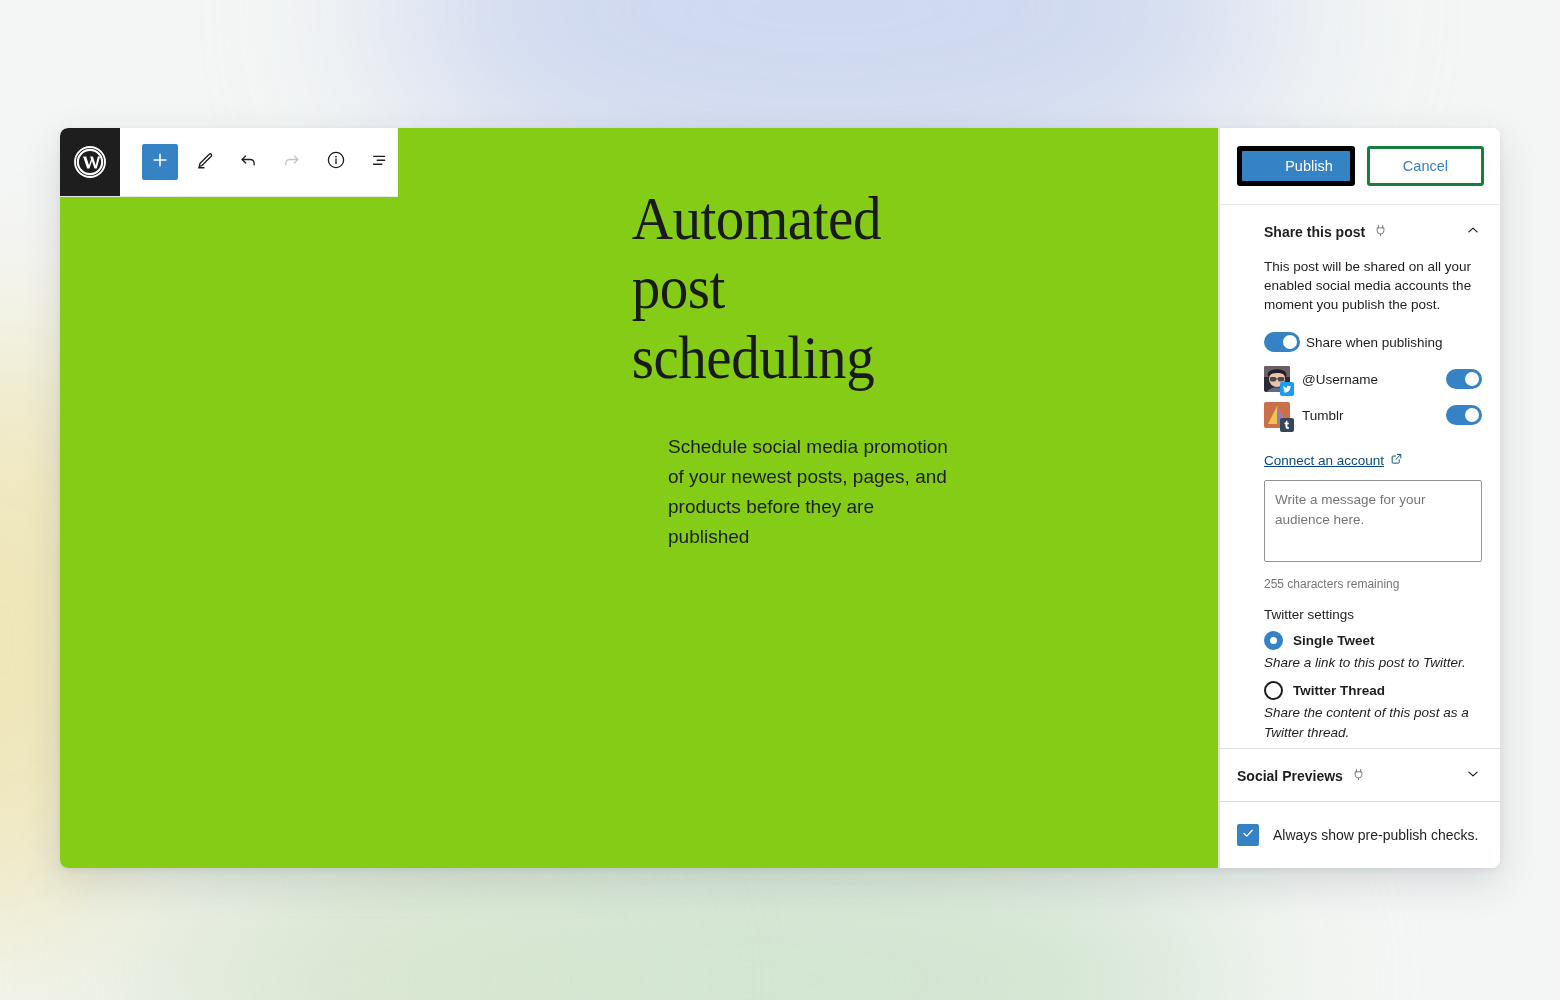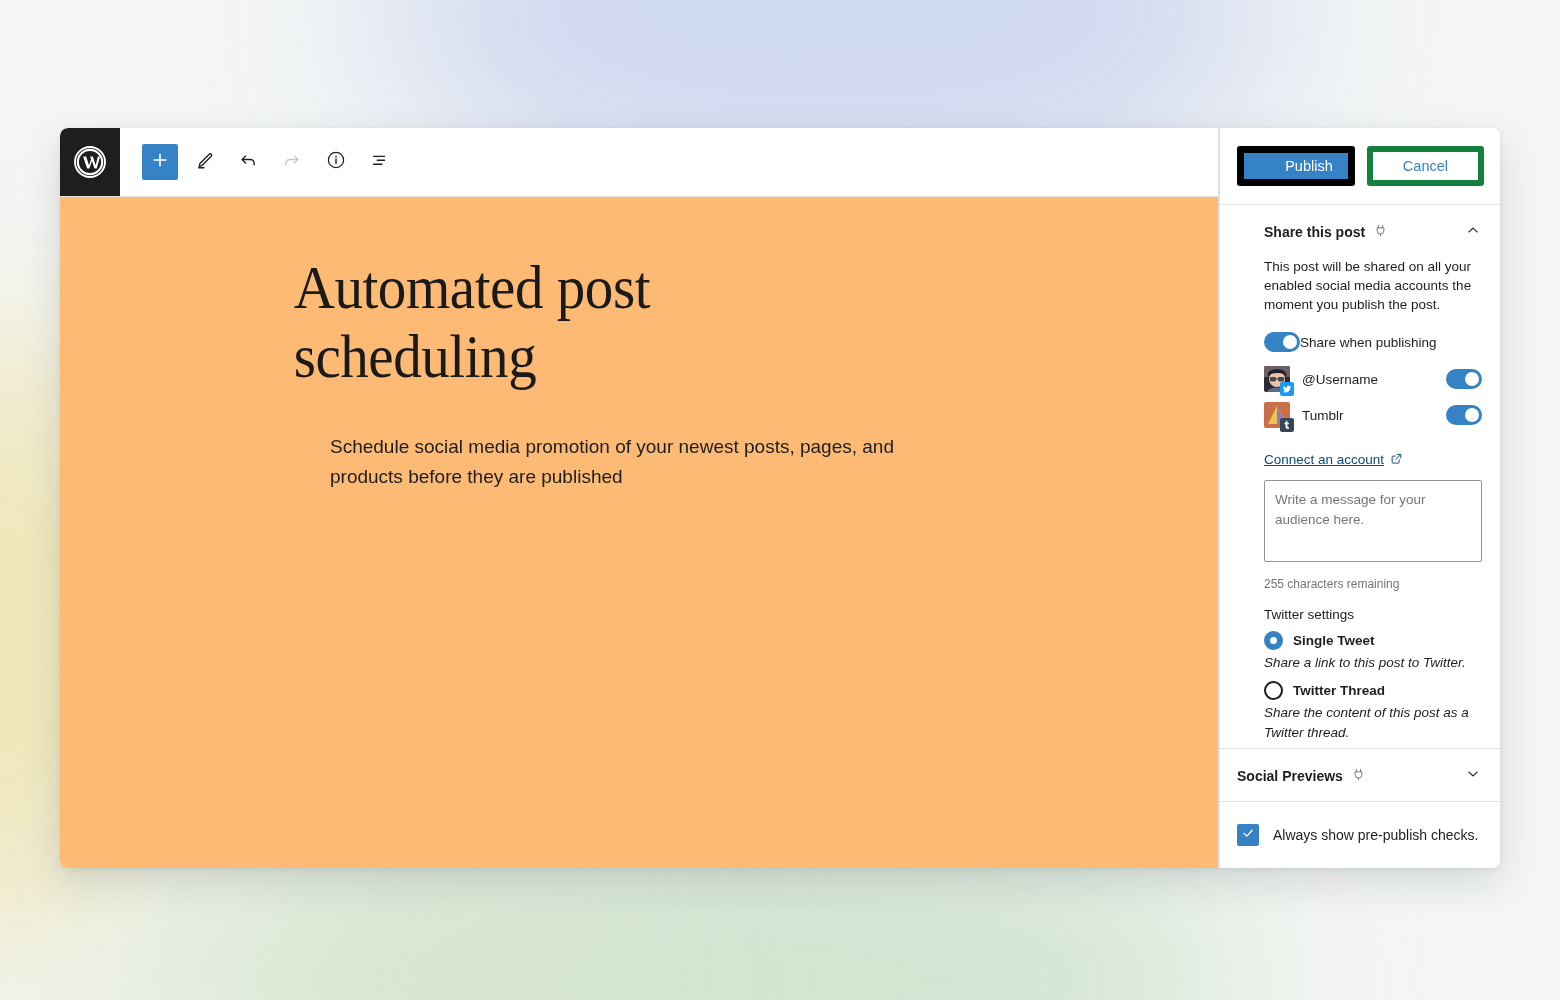--- a/index.html
+++ b/index.html
@@ -61,24 +61,24 @@
     border-radius: 8px;
     background: #fff;
     box-shadow: 0 14px 40px rgba(30,40,60,.14), 0 2px 6px rgba(30,40,60,.07);
     display: flex;
     overflow: hidden;
   }
 
   
   .editor {
     width: 1160px;
-    background: #fdba74;
+    background: #84cc16;
     position: relative;
     display: flex;
-    flex-direction: column;
+    flex-direction: row;
     border-right: 1px solid #e0e0e0;
   }
   .toolbar {
     height: 68px;
     display: flex;
     align-items: stretch;
     border-bottom: 1px solid #e7e7e7;
     background: #fff;
   }
   .wp-logo {
@@ -161,28 +161,28 @@
     display: flex;
     align-items: center;
     justify-content: center;
     cursor: pointer;
     box-sizing: border-box;
   }
   .btn-publish {
     background: #3582c4;
     color: #fff;
     width: 120px;
-    border: 7px solid #000000;
+    border: 5px solid #000000;
     padding-left: 26px;
   }
   .btn-cancel {
     background: #fff;
     color: #3582c4;
     width: 120px;
-    border: 6px solid #15803d;
+    border: 3px solid #15803d;
   }
 
   .panel-head {
     display: flex;
     align-items: center;
     padding: 16px 18px 14px 17px;
     gap: 8px;
   }
   .panel-head .ph-title {
     font-size: 14px;
@@ -201,21 +201,21 @@
   .desc {
     font-size: 13.5px;
     line-height: 1.42;
     color: #1e1e1e;
     margin: 0 0 18px 0;
   }
 
   .toggle-row {
     display: flex;
     align-items: center;
-    gap: 0;
+    gap: 6px;
     margin-bottom: 14px;
   }
   .toggle {
     width: 36px; height: 20px;
     border-radius: 10px;
     background: #3582c4;
     position: relative;
     flex: none;
   }
   .toggle::after {
@@ -248,20 +248,21 @@
     border-radius: 2px;
     display: flex; align-items: center; justify-content: center;
   }
   .badge-tw { background: #1d9bf0; }
   .badge-tu { background: #35465c; }
   .acc-name { font-size: 13.5px; color: #1e1e1e; }
   .acc-toggle { margin-left: auto; }
 
   .connect-link {
     display: inline-flex;
+    align-items: center;
     gap: 6px;
     font-size: 13.5px;
     color: #0a4b78;
     text-decoration: underline;
     margin: 14px 0 12px 0;
     cursor: pointer;
   }
 
   .msg-box {
     width: 100%;

